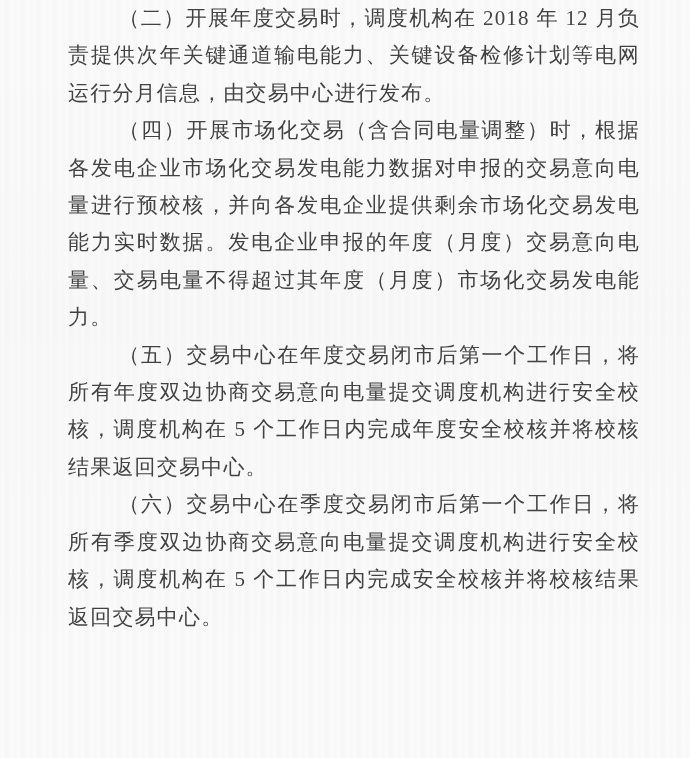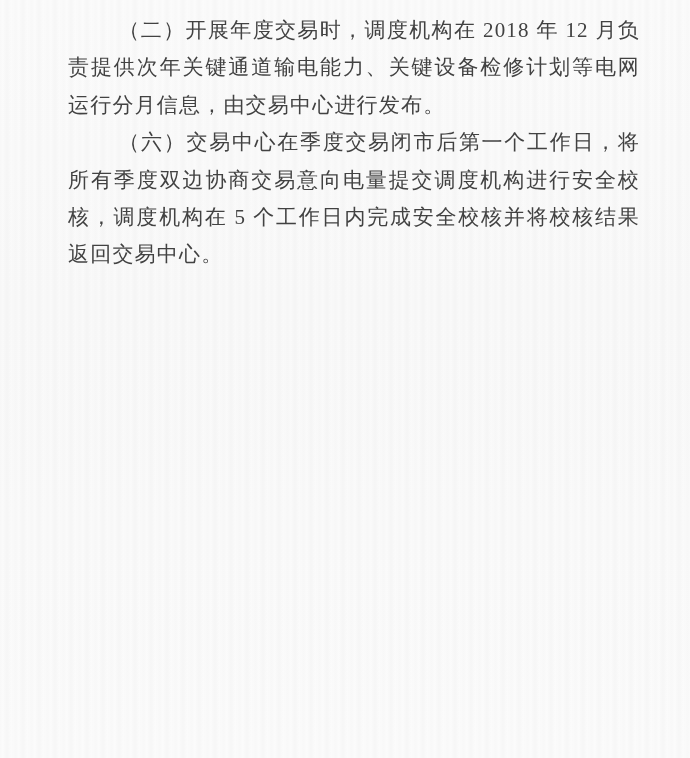--- a/index.html
+++ b/index.html
@@ -17,37 +17,39 @@
   .scan-surface {
     position: relative;
     width: 690px;
     height: 758px;
     background:
       repeating-linear-gradient(90deg,
         rgba(0,0,0,0.012) 0px, rgba(0,0,0,0.0) 3px, rgba(0,0,0,0.018) 7px,
         rgba(0,0,0,0.0) 11px, rgba(0,0,0,0.01) 16px),
       linear-gradient(180deg, #fbfbfb 0%, #f9f9f9 40%, #fbfbfb 100%);
     box-sizing: border-box;
-    padding: 12px 50px 0 68px;
+    padding: 0 50px 0 68px;
   }
   .doc-body p {
     margin: 0;
     color: #424242;
     font-size: 21px;
     line-height: 37.4px;
     letter-spacing: 1.2px;
     text-align: justify;
     text-justify: inter-character;
     text-indent: 2.4em;
     word-break: break-all;
     -webkit-font-smoothing: antialiased;
   }
 </style>
 </head>
 <body>
 
 <div class="scan-surface">
   <div class="doc-body">
     <p>（二）开展年度交易时，调度机构在 2018 年 12 月负责提供次年关键通道输电能力、关键设备检修计划等电网运行分月信息，由交易中心进行发布。</p>
+    <p>（四）开展市场化交易（含合同电量调整）时，根据各发电企业市场化交易发电能力数据对申报的交易意向电量进行预校核，并向各发电企业提供剩余市场化交易发电能力实时数据。发电企业申报的年度（月度）交易意向电量、交易电量不得超过其年度（月度）市场化交易发电能力。</p>
+    <p>（五）交易中心在年度交易闭市后第一个工作日，将所有年度双边协商交易意向电量提交调度机构进行安全校核，调度机构在 5 个工作日内完成年度安全校核并将校核结果返回交易中心。</p>
     <p>（六）交易中心在季度交易闭市后第一个工作日，将所有季度双边协商交易意向电量提交调度机构进行安全校核，调度机构在 5 个工作日内完成安全校核并将校核结果返回交易中心。</p>
 
   </div>
 </div>
 
 </body></html>

